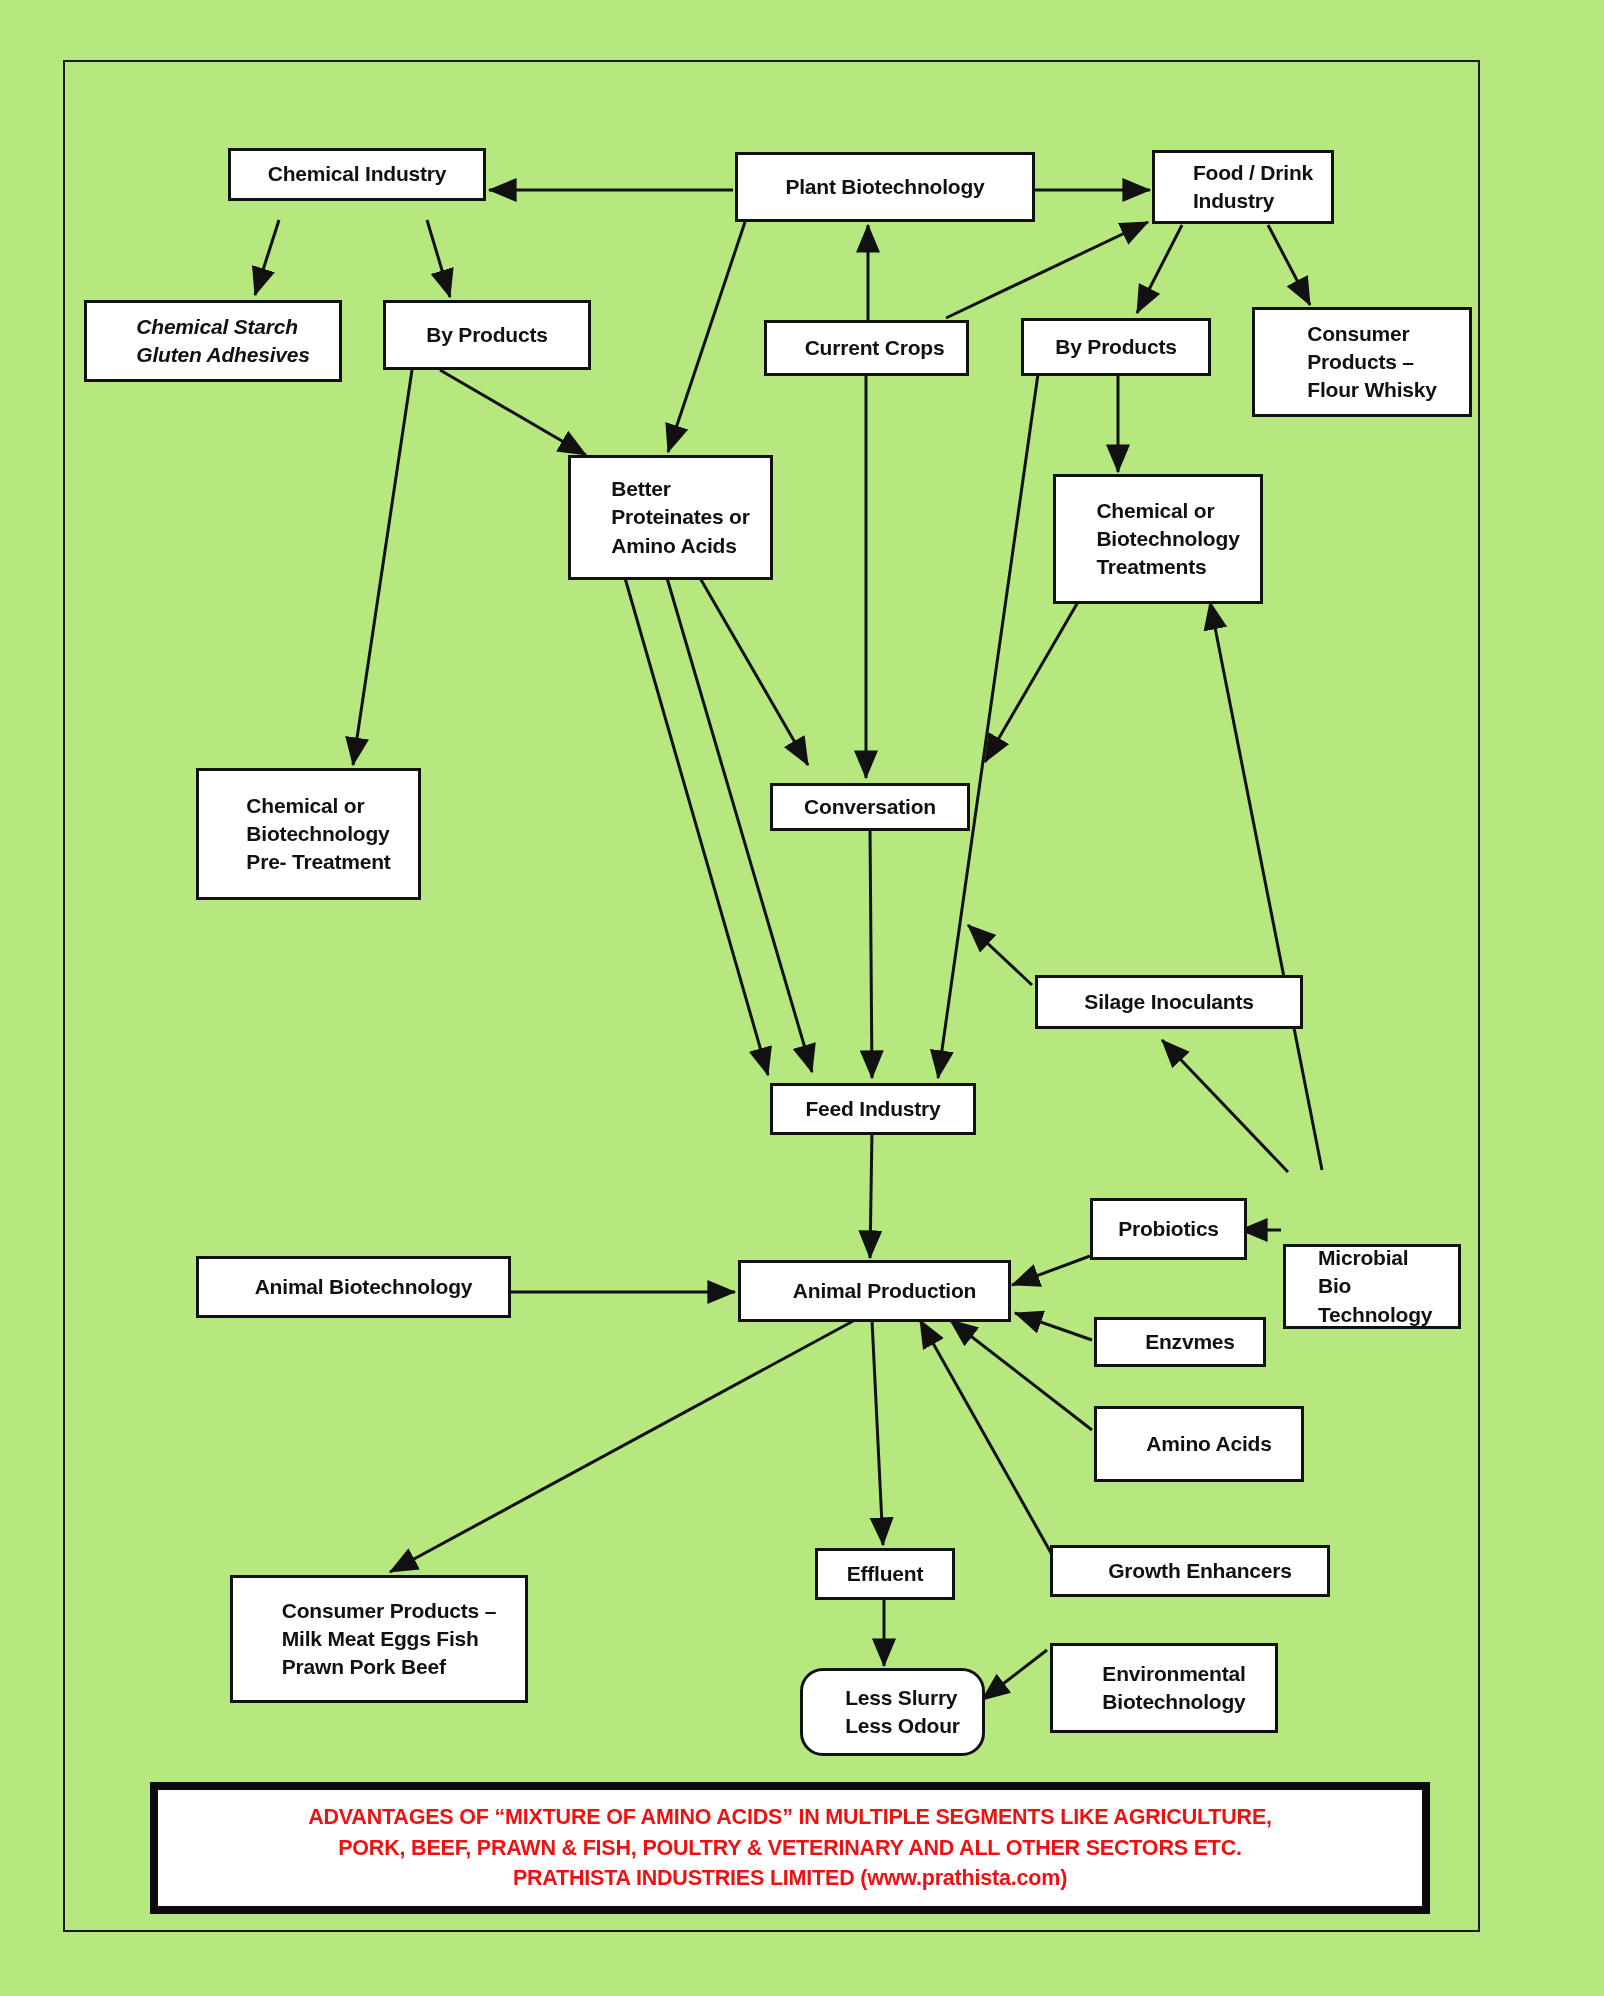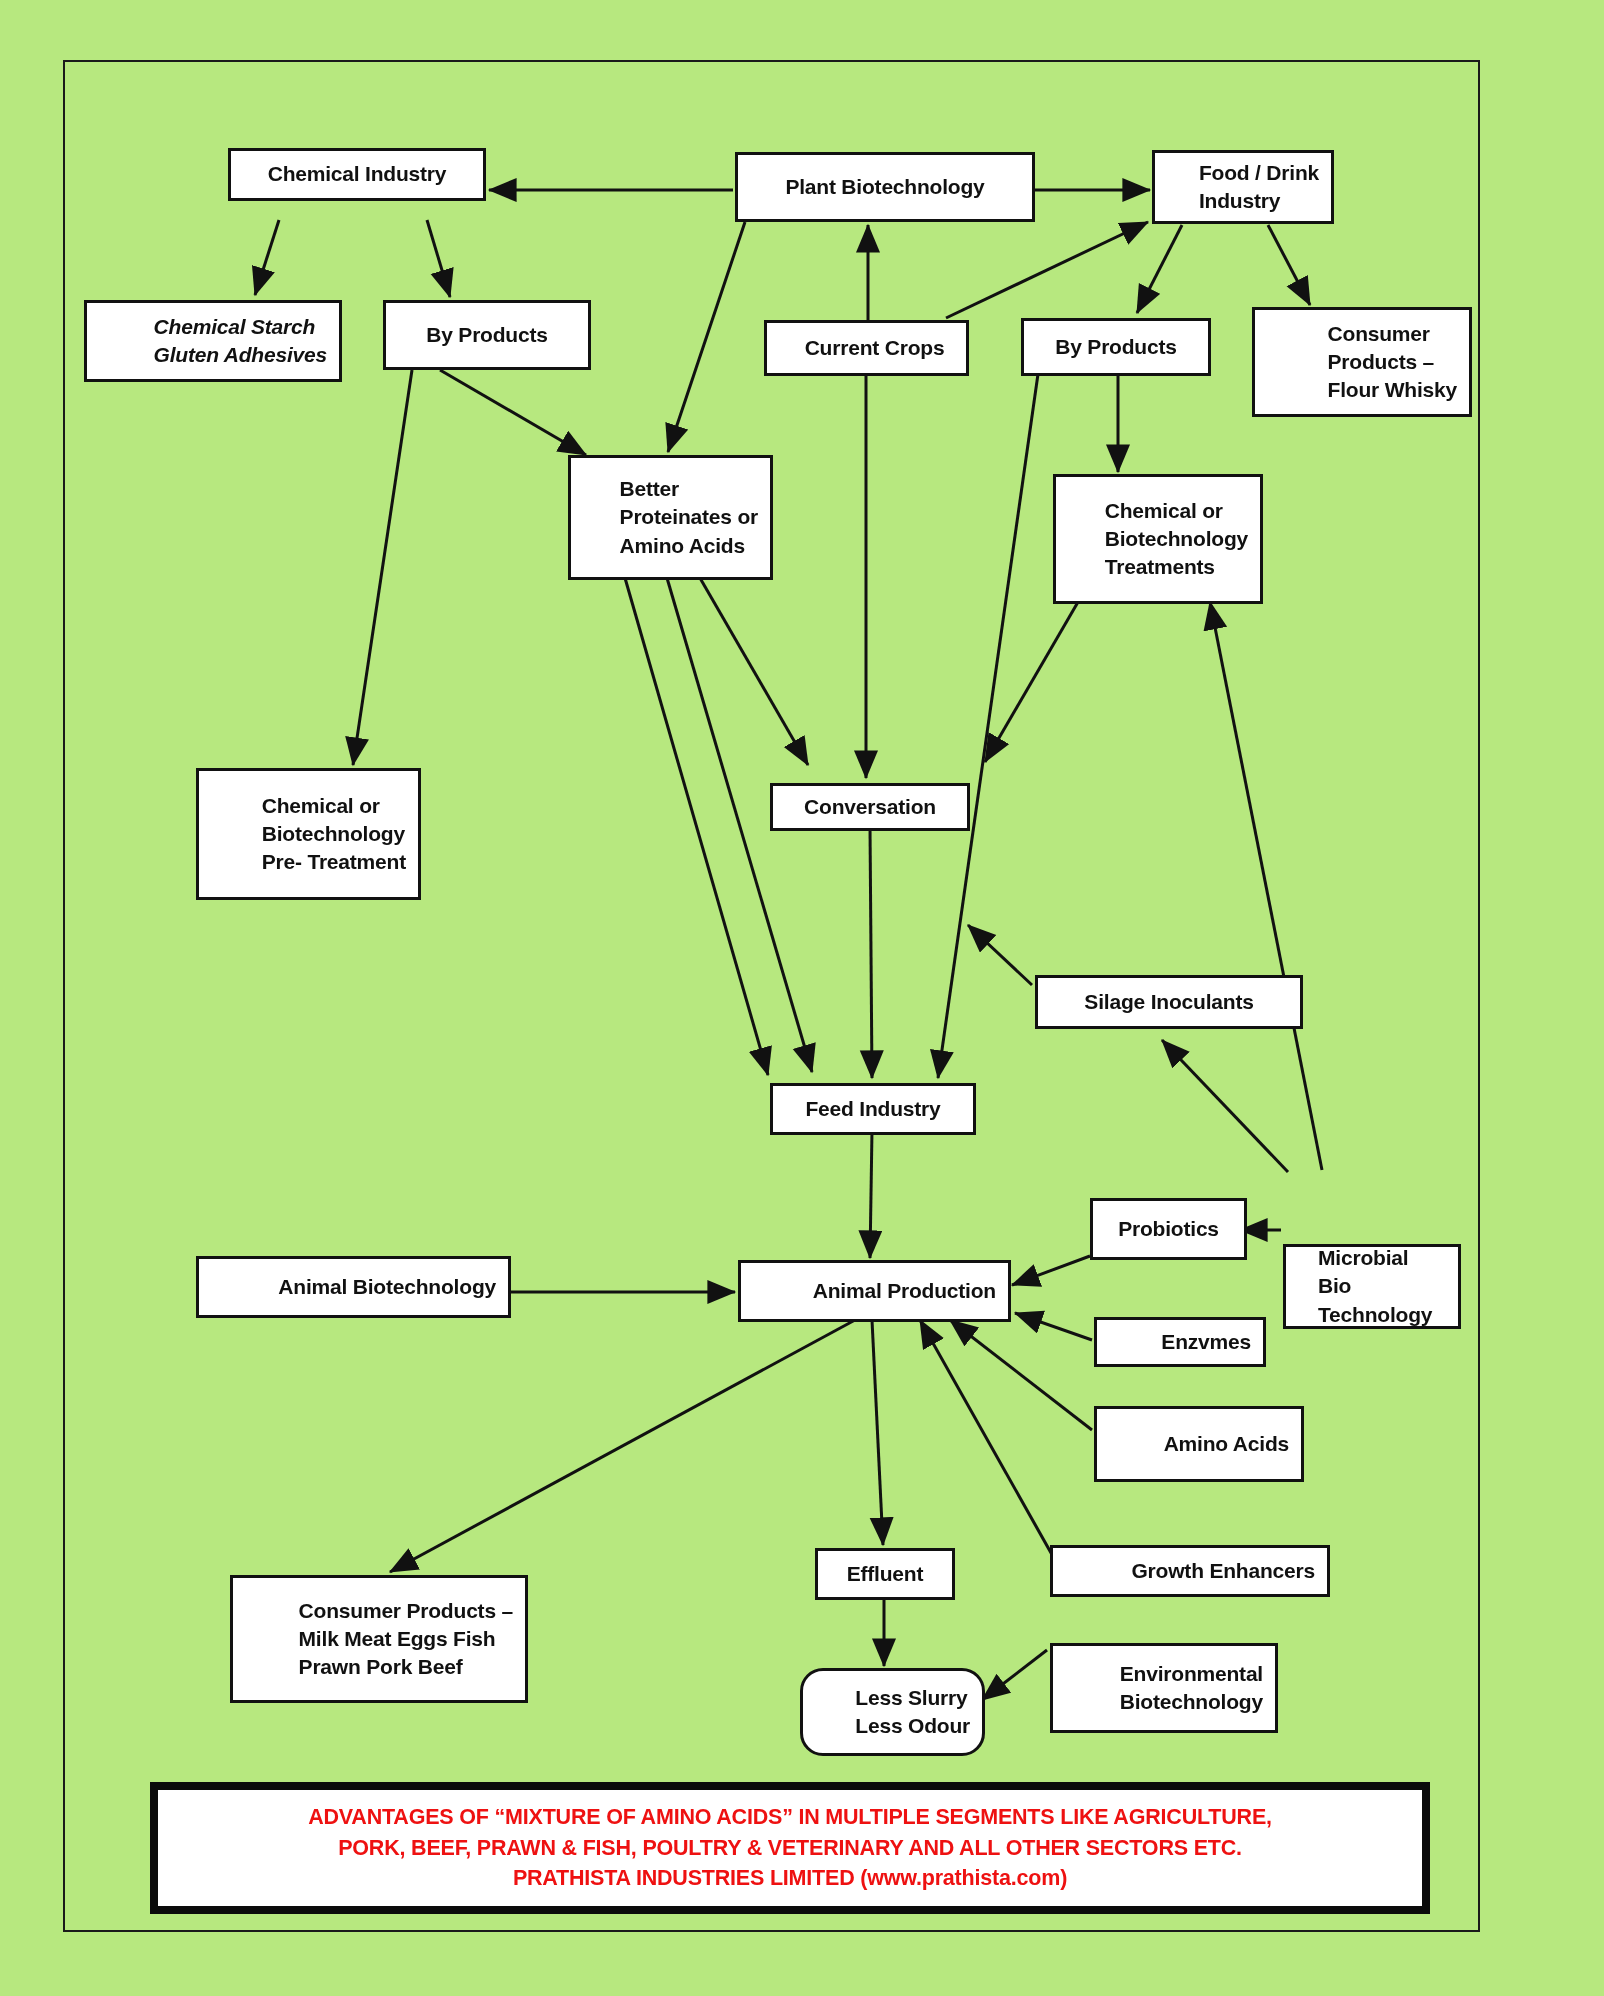--- a/index.html
+++ b/index.html
@@ -47,21 +47,21 @@
     align-items: center;
     padding: 6px 12px;
     font-weight: bold;
     font-size: 21px;
     line-height: 1.34;
     color: #111111;
     letter-spacing: -0.2px;
     white-space: pre-line;
   }
   .node.center { justify-content: center; text-align: center; }
-  .node.left { justify-content: flex-end; text-align: left; padding-left: 32px; }
+  .node.left { justify-content: center; text-align: left; padding-left: 32px; }
 
   
   #footer-banner {
     position: absolute;
     left: 150px;
     top: 1782px;
     width: 1280px;
     height: 132px;
     background: #ffffff;
     border: 8px solid #0b0b0b;

